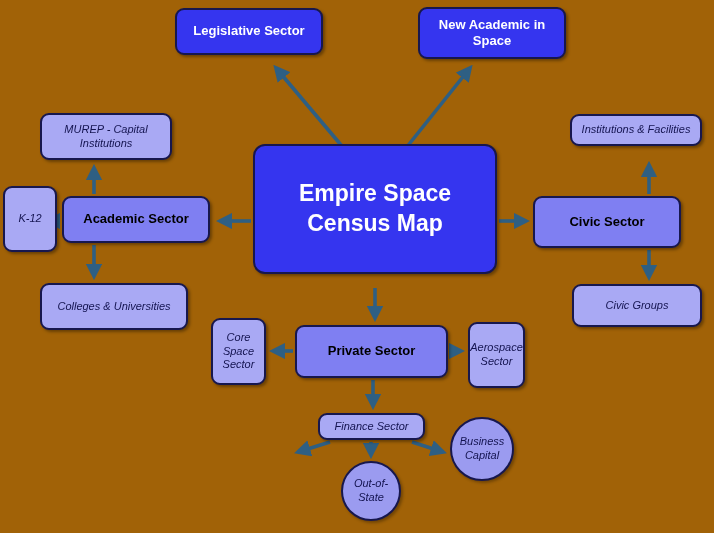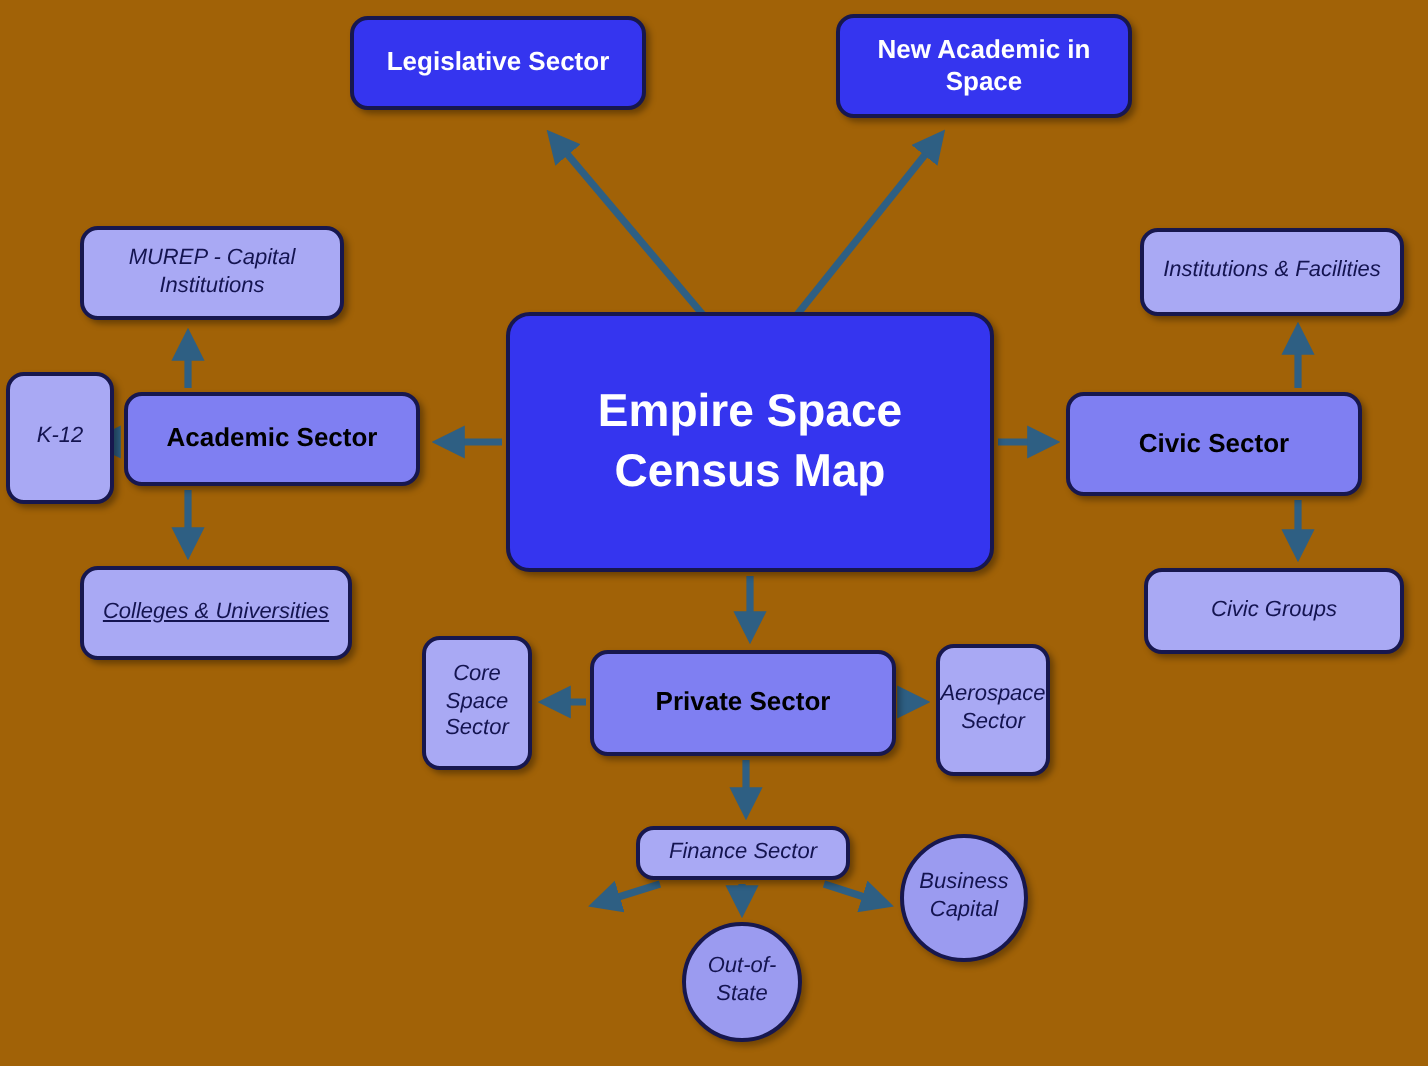--- a/index.html
+++ b/index.html
@@ -58,24 +58,24 @@
     border-radius:50%;
     box-shadow:2px 2px 3px rgba(0,0,0,0.3);
   }
 
   
   #n-legislative   { left:175px; top:8px;   width:148px; height:47px; }
   #n-newyorkers    { left:418px; top:7px;   width:148px; height:52px; }
   #n-murep         { left:40px;  top:113px; width:132px; height:47px; }
   #n-k12           { left:3px;   top:186px; width:54px;  height:66px; }
   #n-academic      { left:62px;  top:196px; width:148px; height:47px; }
-  #n-colleges      { left:40px;  top:283px; width:136px; height:47px;text-decoration:underline; }
-  #n-center        { left:253px; top:156px; width:244px; height:130px; }
+  #n-colleges      { left:40px;  top:283px; width:148px; height:47px; }
+  #n-center        { left:253px; top:144px; width:244px; height:130px; }
   #n-civic         { left:533px; top:196px; width:148px; height:52px; }
-  #n-institutions  { left:570px; top:114px; width:132px; height:44px; }
+  #n-institutions  { left:570px; top:114px; width:132px; height:32px; }
   #n-civicgroups   { left:572px; top:284px; width:130px; height:43px; }
   #n-private       { left:295px; top:325px; width:153px; height:53px; }
   #n-corespace     { left:211px; top:318px; width:55px;  height:67px; }
   #n-aerospace     { left:468px; top:322px; width:57px;  height:66px; }
   #n-finance       { left:318px; top:413px; width:107px; height:27px; }
   #n-bservices     { left:225px; top:416px; width:66px;  height:66px; }
   #n-outofstate    { left:341px; top:461px; width:60px;  height:60px; }
   #n-bcapital      { left:450px; top:417px; width:64px;  height:64px; }
 </style>
 </head>

